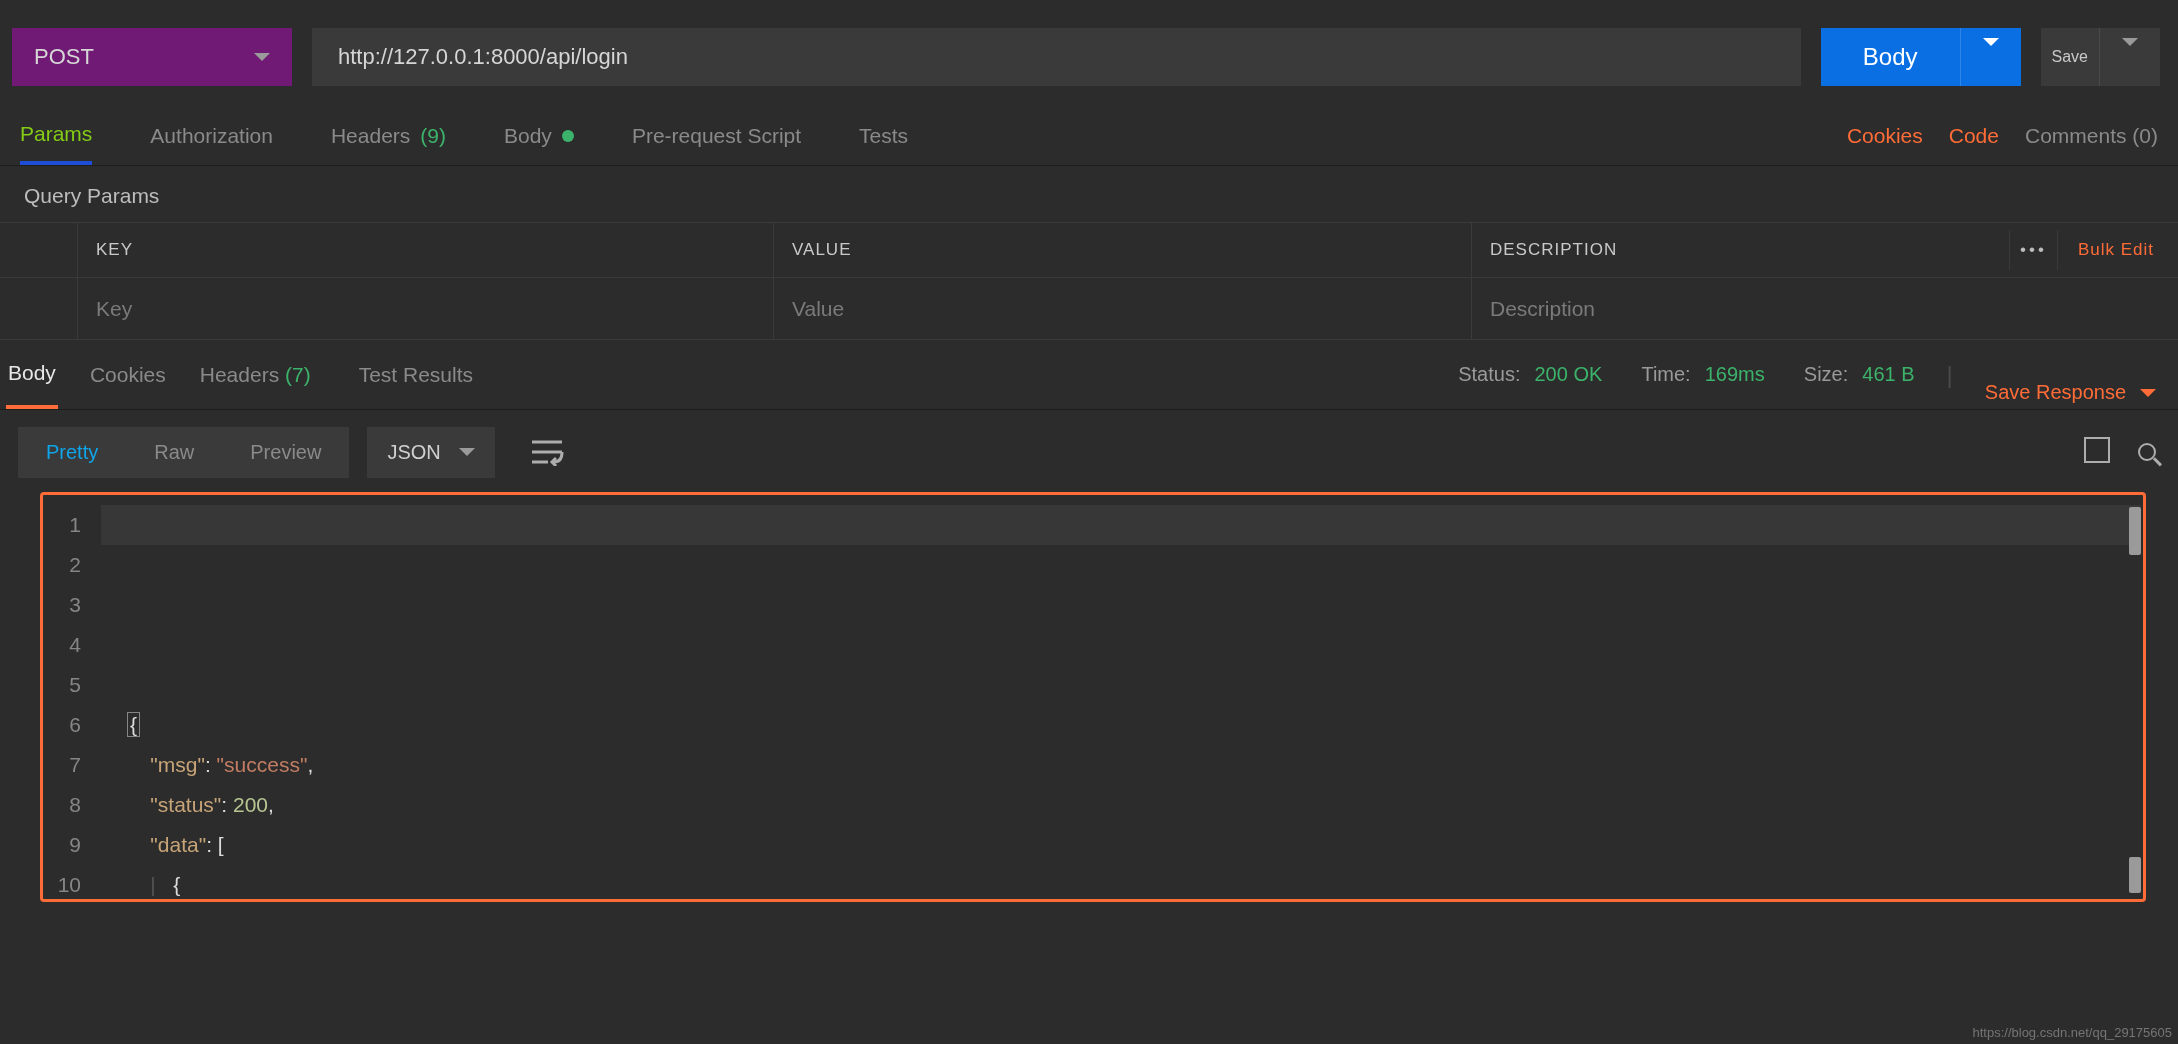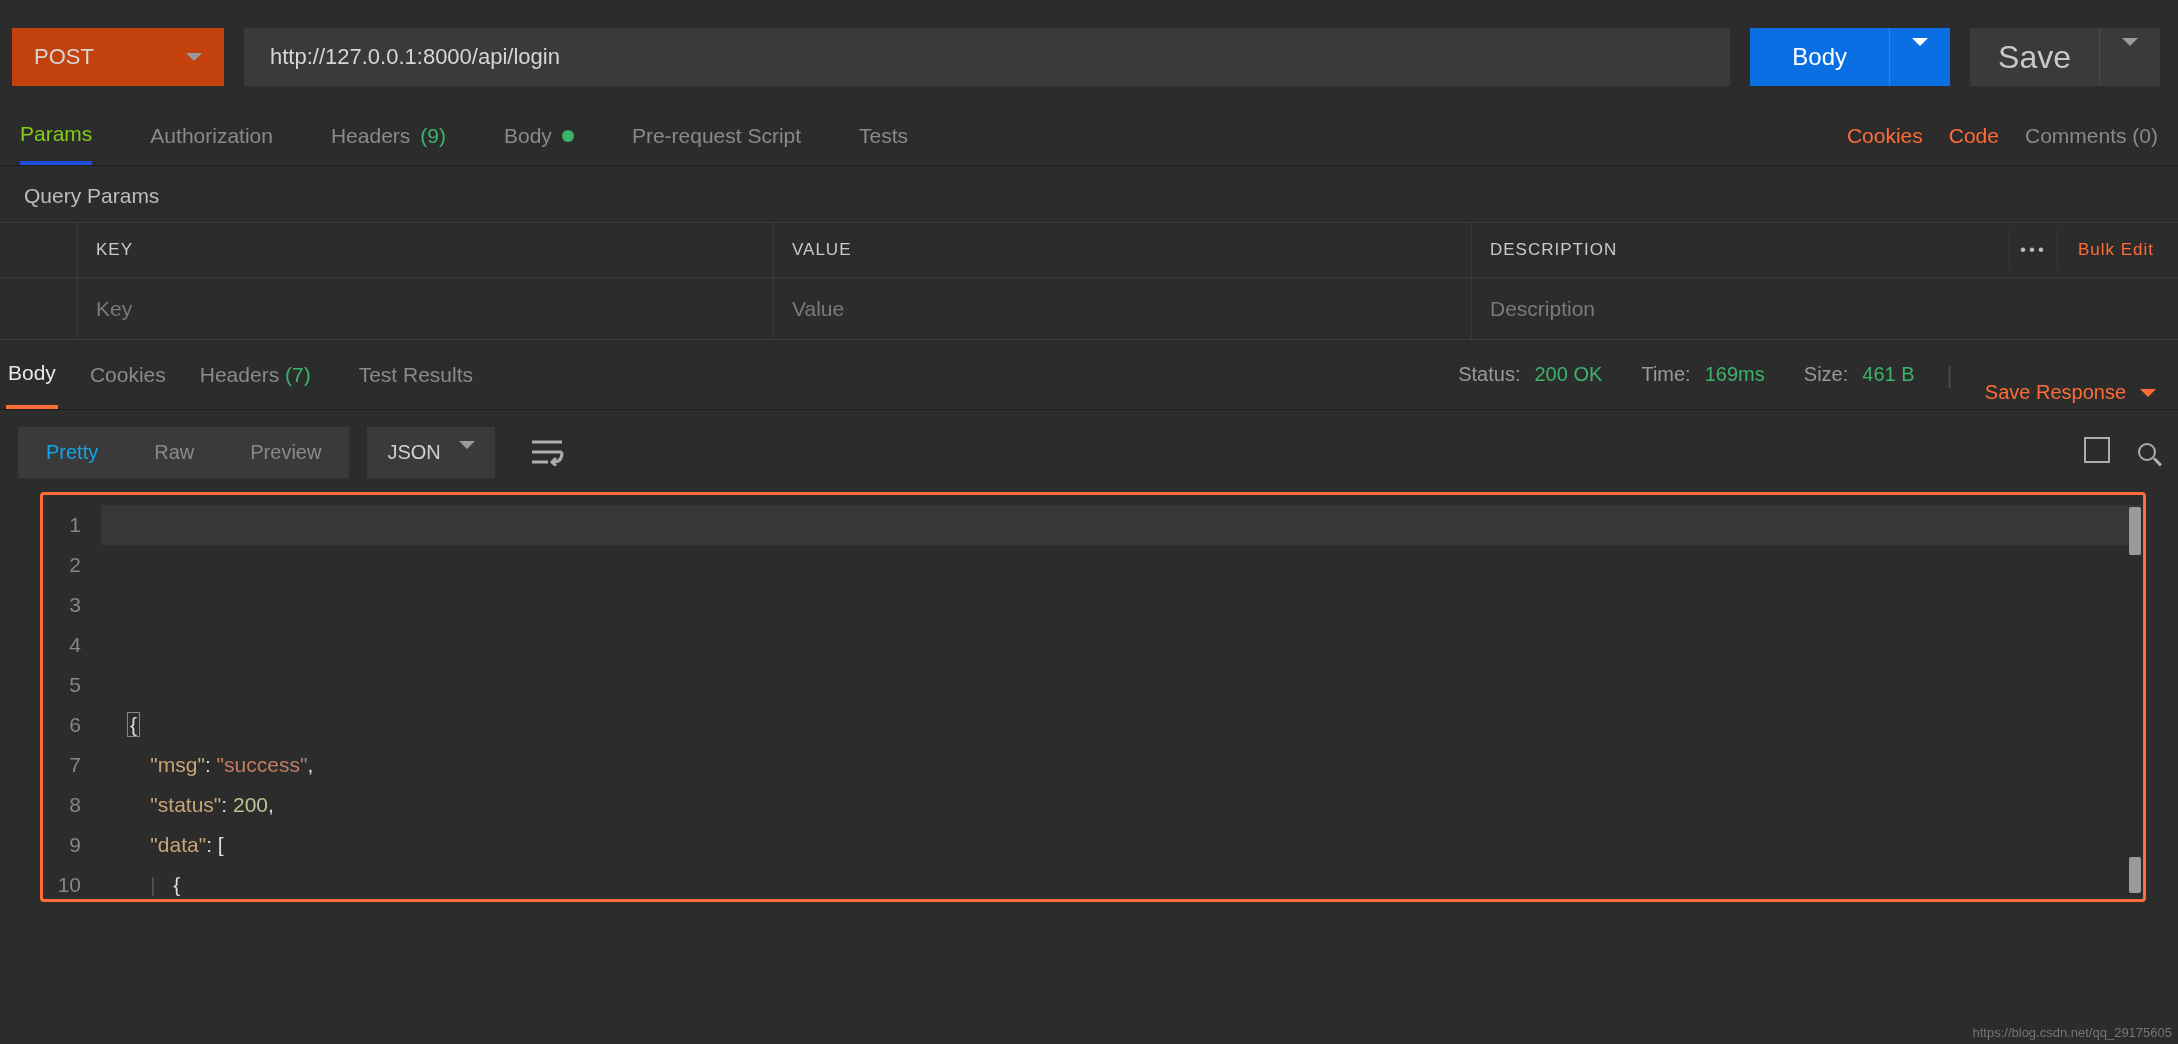--- a/index.html
+++ b/index.html
@@ -1,29 +1,29 @@
 <!DOCTYPE html>
 <html><head>
 <meta charset="utf-8">
 <style>
   * { box-sizing: border-box; margin: 0; padding: 0; font-family: -apple-system, BlinkMacSystemFont, "Segoe UI", Arial, sans-serif; }
   body { background: #2c2c2c; color: #c9c9c9; font-size: 19px; width: 2178px; height: 1044px; overflow: hidden; }
 
   
   .url-row { display: flex; gap: 20px; padding: 28px 18px 20px 12px; align-items: stretch; }
-  .method-select { display: flex; align-items: center; justify-content: space-between; width: 212px; background: #c2410c; padding: 0 22px; color: #d6d6d6; font-size: 22px; }
+  .method-select { display: flex; align-items: center; justify-content: space-between; width: 280px; background: #701a75; padding: 0 22px; color: #d6d6d6; font-size: 22px; }
   .chev-down { width: 0; height: 0; border-left: 8px solid transparent; border-right: 8px solid transparent; border-top: 8px solid #9a9a9a; }
   .url-input { flex: 1; background: #3a3a3a; border: none; outline: none; color: #d6d6d6; font-size: 22px; padding: 0 26px; }
   .send-btn { display: flex; align-items: center; background: #0b6fe4; height: 58px; }
   .send-btn .label { color: #fff; font-size: 24px; padding: 0 42px; }
   .send-btn .divider { width: 1px; height: 100%; background: rgba(255,255,255,0.15); }
   .send-btn .arrow { padding: 0 22px; }
   .send-btn .arrow .chev-down { border-top-color: #fff; }
   .save-btn { display: flex; align-items: center; background: #3a3a3a; height: 58px; }
-  .save-btn .label { color: #c9c9c9; font-size: 32px; padding: 0 28px; }
+  .save-btn .label { color: #c9c9c9; font-size: 16px; padding: 0 11px; }
   .save-btn .divider { width: 1px; height: 100%; background: #4a4a4a; }
   .save-btn .arrow { padding: 0 22px; }
 
   
   .req-tabs { display: flex; align-items: center; height: 60px; border-bottom: 1px solid #1d1d1d; padding: 0 20px 0 20px; font-size: 21px; }
   .req-tab { margin-right: 58px; color: #8a8a8a; display: flex; align-items: center; gap: 10px; height: 100%; }
   .req-tab.active { color: #84cc16; border-bottom: 4px solid #1d4ed8; }
   .count-paren { color: #3cb36b; }
   .dot { width: 12px; height: 12px; border-radius: 50%; background: #3cb36b; display: inline-block; }
   .req-actions { margin-left: auto; display: flex; gap: 26px; }
@@ -56,21 +56,21 @@
   .resp-meta .green { color: #3cb36b; }
   .resp-sep { color: #4a4a4a; padding: 0 18px; font-size: 24px; }
   .save-resp { color: #ff6c37; display: flex; align-items: center; gap: 14px; margin-top: 36px; }
   .chev-down.orange { border-top-color: #ff6c37; }
 
   
   .resp-toolbar { display: flex; align-items: center; padding: 16px 22px 10px 18px; gap: 0; }
   .view-tabs { display: flex; background: #3a3a3a; }
   .view-tab { padding: 14px 28px; color: #8a8a8a; font-size: 20px; }
   .view-tab.active { color: #0ea5e9; }
-  .format-select { display: flex; align-items: flex-start; background: #3a3a3a; margin-left: 18px; padding: 14px 20px; gap: 18px; color: #d0d0d0; font-size: 20px; }
+  .format-select { display: flex; align-items: center; background: #3a3a3a; margin-left: 18px; padding: 14px 20px; gap: 18px; color: #d0d0d0; font-size: 20px; }
   .wrap-btn { margin-left: 24px; display: flex; align-items: center; justify-content: center; width: 56px; height: 52px; }
   .resp-toolbar .right { margin-left: auto; display: flex; gap: 28px; align-items: center; }
   .icon-square { width: 22px; height: 22px; border: 2px solid #adadad; position: relative; }
   .icon-square:before { content: ""; position: absolute; left: -6px; top: -6px; width: 22px; height: 22px; border: 2px solid #adadad; background: #2c2c2c; }
   .icon-search { width: 18px; height: 18px; border: 2.5px solid #adadad; border-radius: 50%; position: relative; }
   .icon-search:after { content: ""; position: absolute; width: 2.5px; height: 10px; background: #adadad; transform: rotate(-45deg); right: -4px; bottom: -8px; }
 
   
   .resp-body { margin: 4px 32px 0 40px; border: 3px solid #ff6c37; border-radius: 4px; height: 410px; overflow: hidden; position: relative; }
   .code-gutter { display: flex; font-family: Menlo, Consolas, monospace; font-size: 21px; height: 100%; }

